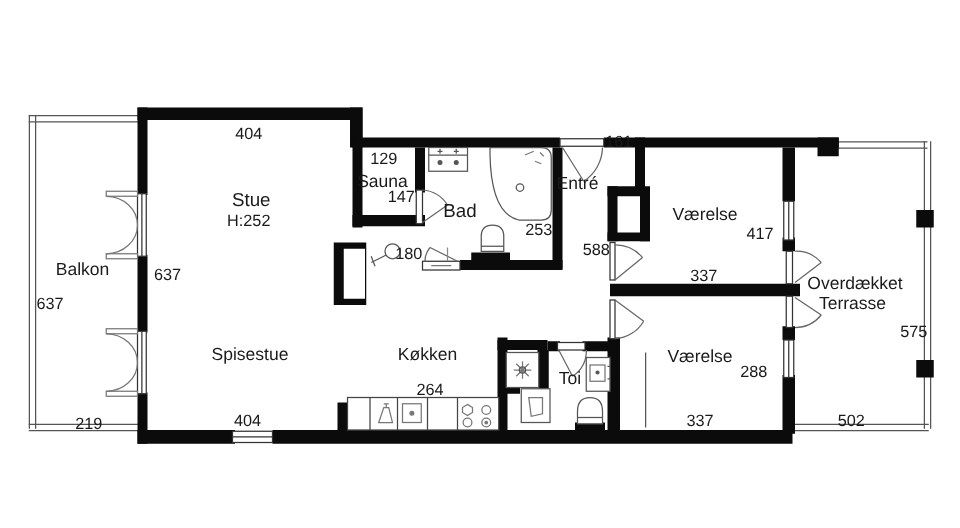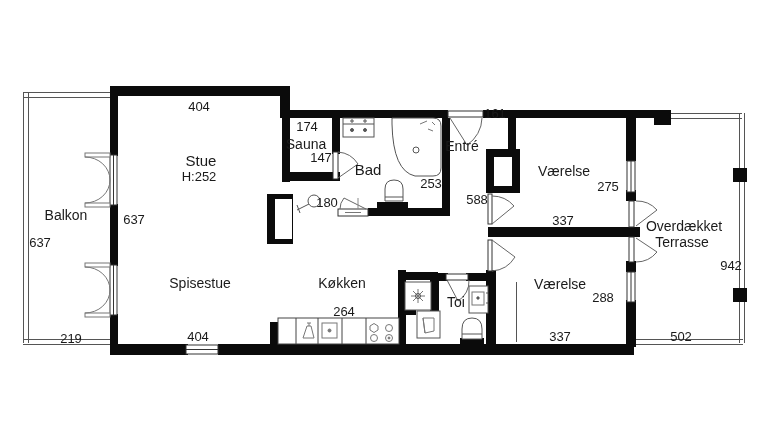--- a/index.html
+++ b/index.html
@@ -227,42 +227,42 @@
   <span class="lbl dim" style="left:40px;top:243px">637</span>
   <span class="lbl dim" style="left:71px;top:339px">219</span>
   <span class="lbl dim" style="left:134px;top:220px">637</span>
 
   <span class="lbl dim" style="left:199px;top:107px">404</span>
   <span class="lbl room" style="left:201px;top:161px;font-size:15px">Stue</span>
   <span class="lbl dim" style="left:199px;top:177px">H:252</span>
   <span class="lbl room" style="left:200px;top:284px">Spisestue</span>
   <span class="lbl dim" style="left:198px;top:337px">404</span>
 
-  <span class="lbl dim" style="left:307px;top:127px">174</span>
+  <span class="lbl dim" style="left:307px;top:127px">129</span>
   <span class="lbl room" style="left:306px;top:145px">Sauna</span>
   <span class="lbl dim" style="left:321px;top:158px">147</span>
 
   <span class="lbl room" style="left:368px;top:170px;font-size:15px">Bad</span>
   <span class="lbl dim" style="left:431px;top:184px">253</span>
   <span class="lbl dim" style="left:327px;top:203px">180</span>
 
   <span class="lbl room" style="left:342px;top:284px">Køkken</span>
   <span class="lbl dim" style="left:344px;top:312px">264</span>
   <span class="lbl room" style="left:456px;top:303px">Toi</span>
 
   <span class="lbl room" style="left:462px;top:147px">Entré</span>
   <span class="lbl dim" style="left:495px;top:114px">161</span>
   <span class="lbl dim" style="left:477px;top:200px">588</span>
 
   <span class="lbl room" style="left:564px;top:172px">Værelse</span>
-  <span class="lbl dim" style="left:608px;top:187px">275</span>
+  <span class="lbl dim" style="left:608px;top:187px">417</span>
   <span class="lbl dim" style="left:563px;top:221px">337</span>
 
   <span class="lbl room" style="left:560px;top:285px">Værelse</span>
   <span class="lbl dim" style="left:603px;top:298px">288</span>
   <span class="lbl dim" style="left:560px;top:337px">337</span>
 
   <span class="lbl room" style="left:684px;top:227px">Overdækket</span>
   <span class="lbl room" style="left:682px;top:243px">Terrasse</span>
-  <span class="lbl dim" style="left:731px;top:266px">942</span>
+  <span class="lbl dim" style="left:731px;top:266px">575</span>
   <span class="lbl dim" style="left:681px;top:337px">502</span>
 
 </div>
 
 </body></html>

